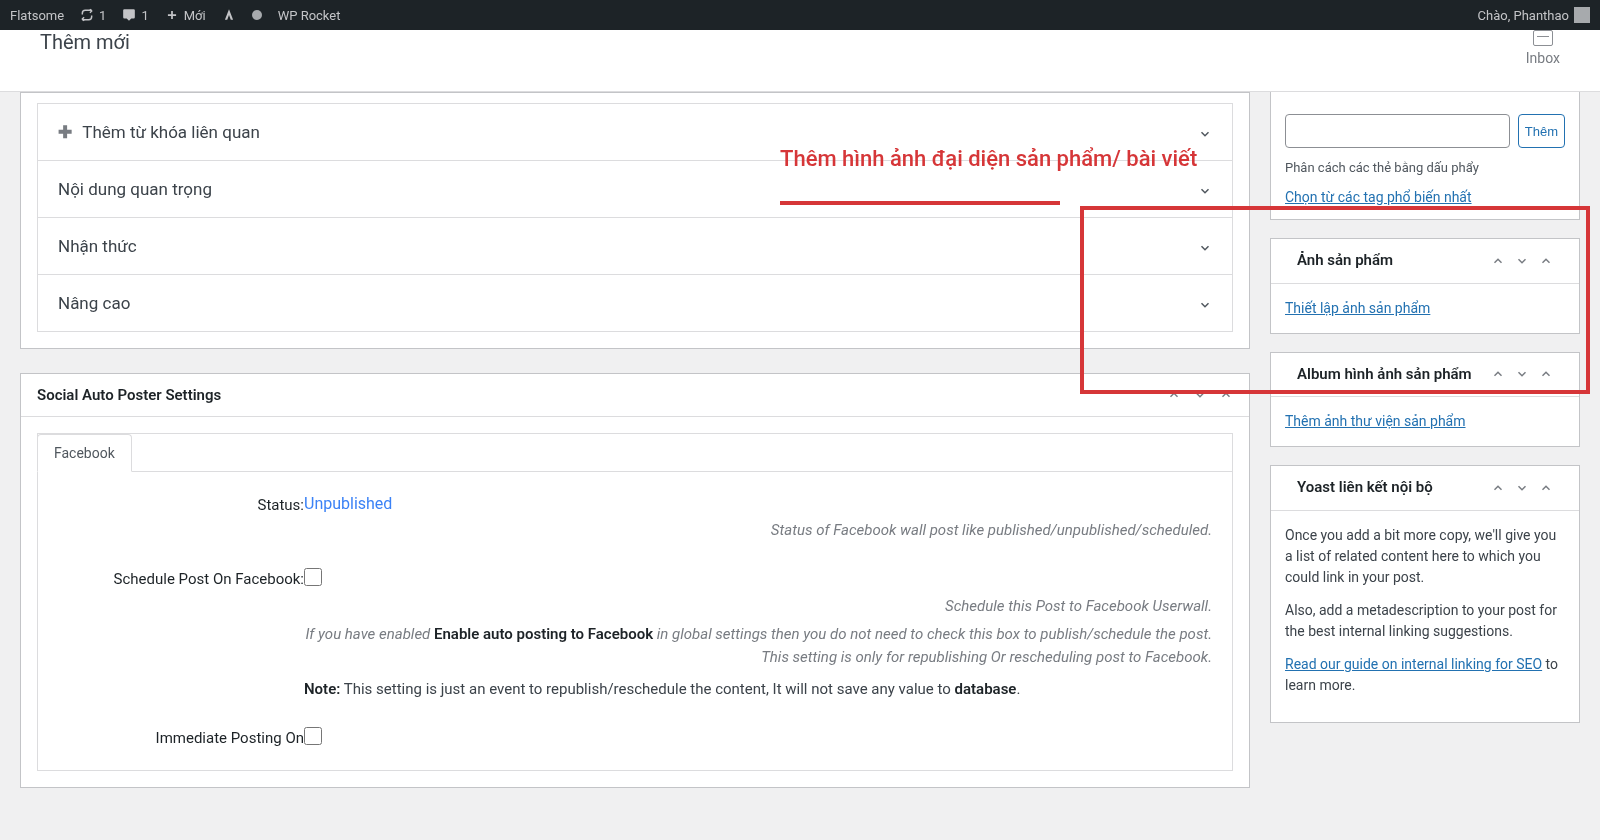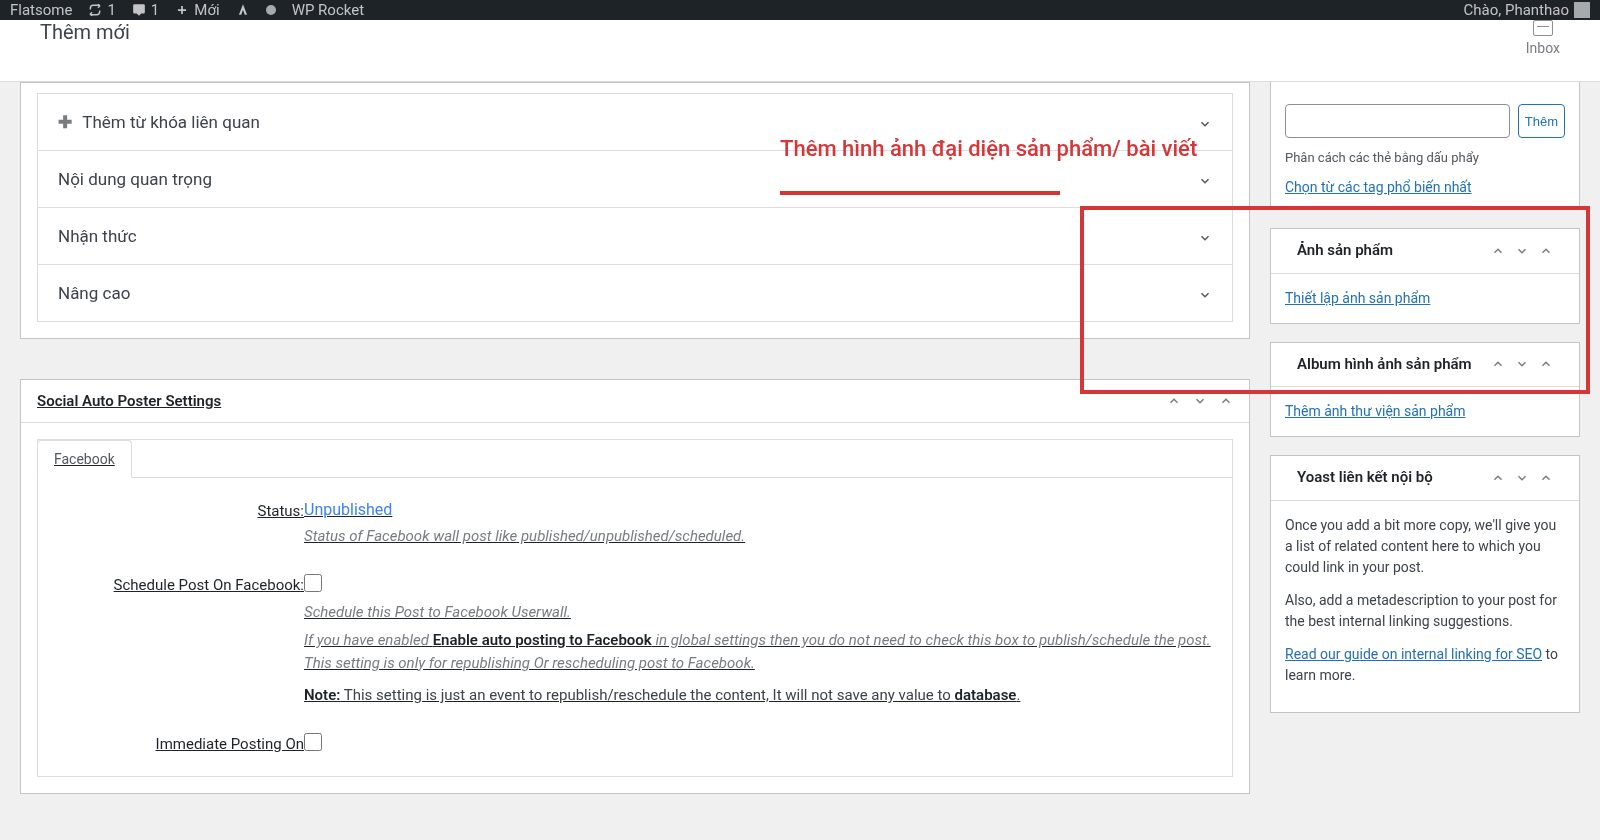--- a/index.html
+++ b/index.html
@@ -1,19 +1,19 @@
 <!DOCTYPE html>
 <html><head>
 <meta charset="utf-8">
 <style>
   * { box-sizing: border-box; margin: 0; padding: 0; }
   body { font-family: -apple-system, BlinkMacSystemFont, "Segoe UI", Roboto, sans-serif; background: #f0f0f1; color: #1d2327; font-size: 14px; }
 
   
-  .adminbar { height: 20px; background: #1d2327; color: #c3c4c7; display: flex; align-items: center; justify-content: space-between; padding: 0 10px; font-size: 15px; }
+  .adminbar { height: 30px; background: #1d2327; color: #c3c4c7; display: flex; align-items: center; justify-content: space-between; padding: 0 10px; font-size: 13px; }
   .adminbar .left, .adminbar .right { display: flex; align-items: center; gap: 16px; }
   .adminbar .item { display: inline-flex; align-items: center; gap: 5px; color: #c3c4c7; cursor: pointer; }
   .adminbar .ico { display:inline-block; width:14px; height:14px; }
   .adminbar .dot { width:10px; height:10px; border-radius:50%; background:#a7aaad; display:inline-block; }
   .adminbar .avatar { width:16px; height:16px; background:#a7aaad; display:inline-block; }
 
   
   .header { background:#fff; border-bottom:1px solid #dcdcde; height:62px; display:flex; align-items:flex-start; justify-content:space-between; padding:0 40px 0 40px; }
   .header .title { font-size:20px; color:#3c434a; }
   .header .inbox { text-align:center; color:#787c82; font-size:14px; }
@@ -26,37 +26,37 @@
 
   
   .yoast-box { background:#fff; border:1px solid #c3c4c7; border-radius:0; padding:10px 16px 16px; }
   .yoast-row { border:1px solid #dcdcde; background:#fff; display:flex; align-items:center; justify-content:space-between; padding:18px 20px; font-size:17px; color:#3c434a; margin-top:-1px; }
   .yoast-row:first-child { margin-top:0; }
   .yoast-row .plus { font-weight:bold; color:#787c82; margin-right:10px; }
   .chev { width:14px; height:14px; display:inline-block; }
   .chev svg { stroke:#50575e; }
 
   
-  .metabox { background:#fff; border:1px solid #c3c4c7; margin-top:40px;text-decoration:underline; }
+  .metabox { background:#fff; border:1px solid #c3c4c7; margin-top:24px; }
   .metabox-head { display:flex; align-items:center; justify-content:space-between; padding:12px 16px; border-bottom:1px solid #dcdcde; }
   .metabox-head h2 { font-size:15px; font-weight:600; }
   .metabox-head .controls { display:flex; gap:12px; align-items:center; }
   .ctrl { width:14px; height:14px; display:inline-block; cursor:pointer; }
   .metabox-body { padding:0 16px 16px; }
 
   .tabframe { border:1px solid #dcdcde; border-radius:0; margin:16px 0 0; }
   .tabbar { display:flex; border-bottom:1px solid #dcdcde; }
   .tab { padding:10px 16px; border:1px solid #dcdcde; border-bottom:1px solid #fff; background:#fff; position:relative; top:1px; font-size:14px; color:#50575e; border-radius:4px 4px 0 0; margin:-1px 0 0 -1px; }
   .tabcontent { padding:22px 20px; }
 
   .form-row { display:flex; align-items:flex-start; margin:0 0 26px; }
   .form-label { width:246px; flex:0 0 246px; font-size:15px; color:#1d2327; padding-top:2px;text-align:right; }
   .form-field { flex:1; }
   .form-field .val { font-size:16px; color:#3b82f6; }
-  .form-field .help { font-style:italic; color:#787c82; font-size:15px; margin-top:6px; line-height:1.5; }
+  .form-field .help { font-style:italic; color:#787c82; font-size:15px; margin-top:6px; line-height:1.5;text-align:right; }
   .form-field .help b, .form-field .note b { font-style:normal; font-weight:600; color:#1d2327; }
   .form-field .note { font-size:15px; color:#3c434a; margin-top:10px; line-height:1.5; }
   .form-field input[type=checkbox] { width:18px; height:18px; border:1px solid #8c8f94; border-radius:4px; }
 
   
   .sidebox { background:#fff; border:1px solid #c3c4c7; margin-bottom:18px; }
   .sidebox .head { display:flex; align-items:center; justify-content:space-between; padding:12px 26px; border-bottom:1px solid #dcdcde; }
   .sidebox .head h3 { font-size:15px; font-weight:600; line-height:1.3; }
   .sidebox .head .controls { display:flex; gap:10px; align-items:center; }
   .sidebox .body { padding:14px; font-size:14px; color:#3c434a; line-height:1.5; }

